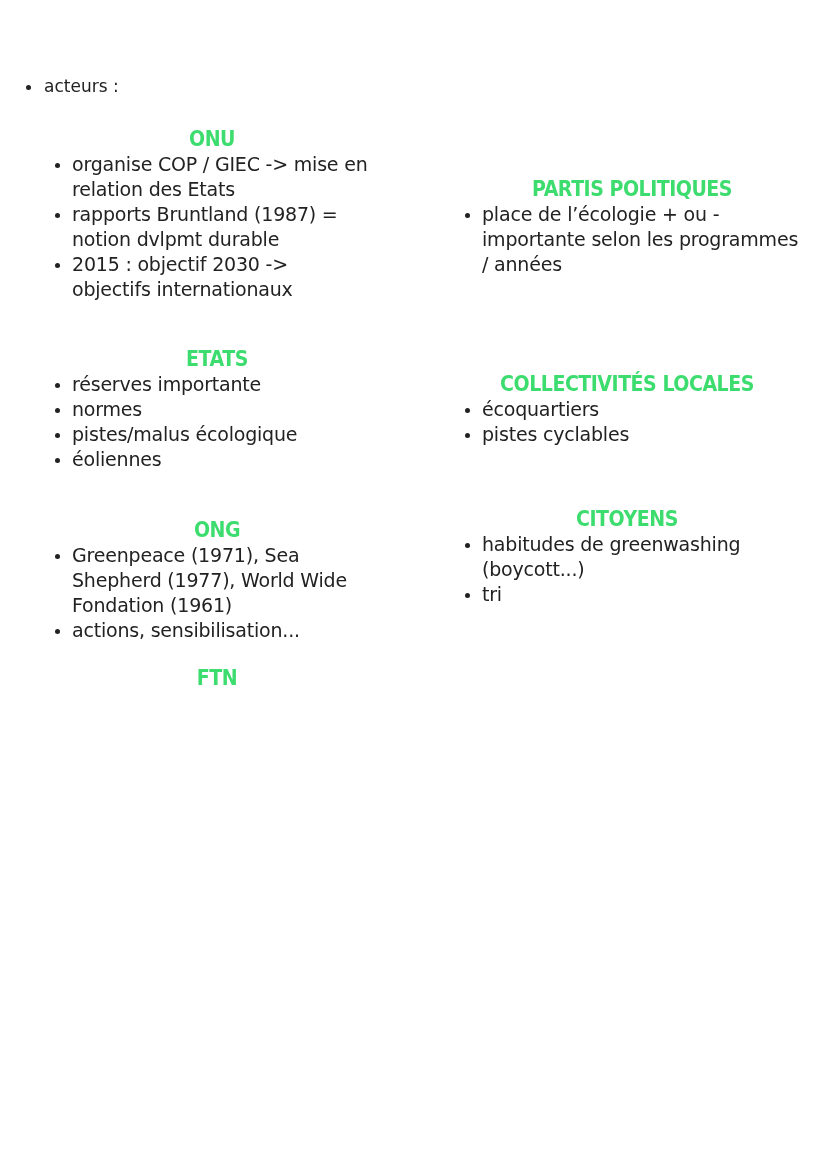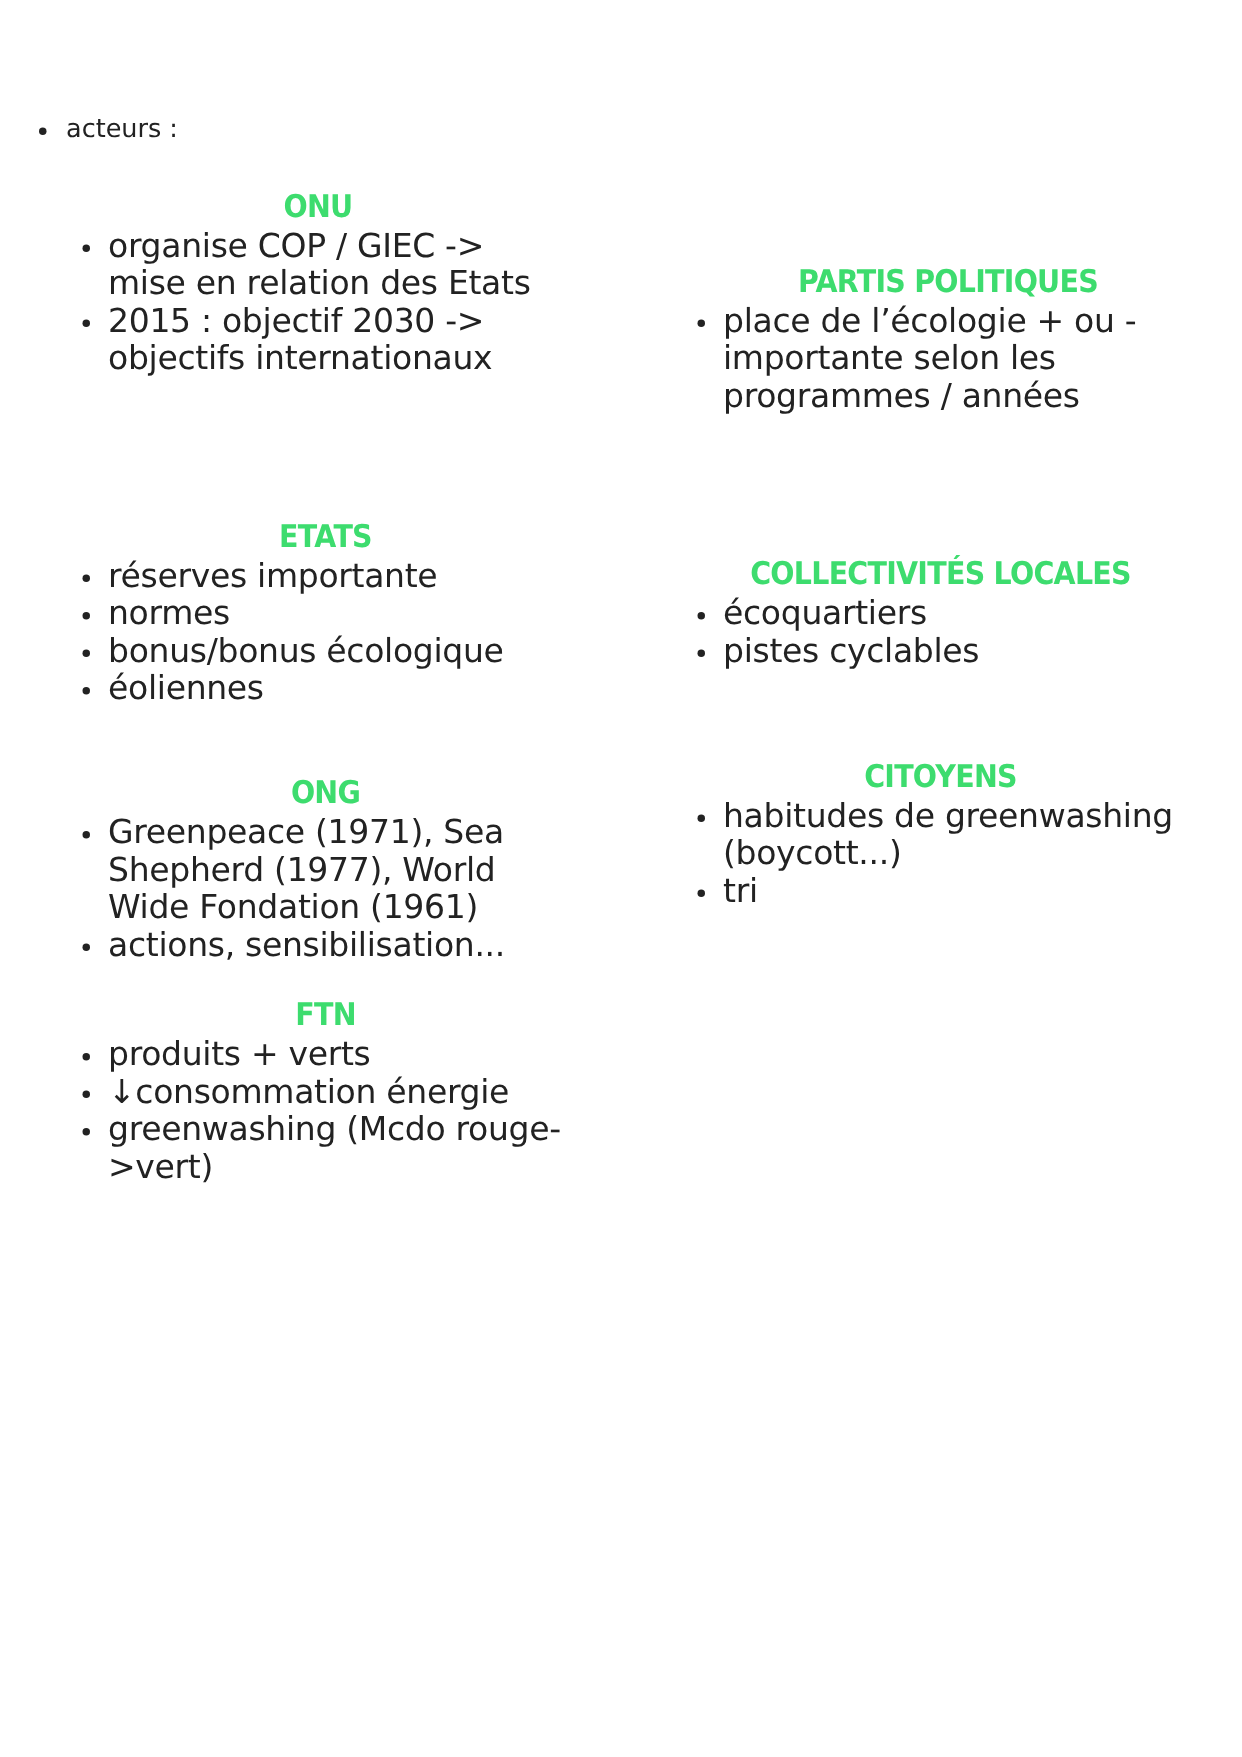--- a/index.html
+++ b/index.html
@@ -5,49 +5,50 @@
   html, body { margin:0; padding:0; background:#ffffff; }
   body { width:828px; height:1171px; position:relative; overflow:hidden;
          font-family:"DejaVu Sans", sans-serif; color:#222222; }
   .top { position:absolute; left:24px; top:74px; font-size:17px; }
   .bullet { position:relative; padding-left:20px; line-height:25px; font-size:17px; }
   .bullet::before { content:""; position:absolute; left:2px; top:11px; width:5px; height:5px; border-radius:50%; background:#222; }
   .section { position:absolute; width:360px; }
   .heading { text-align:center; color:#3ddc6e; font-family:"DejaVu Sans", sans-serif; font-weight:bold;
              font-size:19px; letter-spacing:-0.5px; line-height:28px; transform:scaleY(1.1); }
   .items { margin:0; padding:0; list-style:none; }
-  .items li { position:relative; padding-left:20px; line-height:25px; font-size:22px; color:#222; letter-spacing:-0.2px; }
+  .items li { position:relative; padding-left:20px; line-height:25px; font-size:19px; color:#222; letter-spacing:-0.2px; }
   .items li::before { content:""; position:absolute; left:3px; top:11px; width:5px; height:5px; border-radius:50%; background:#222; }
 </style>
 </head>
 <body>
 
 <div class="top bullet"><span>acteurs :</span></div>
 
 <div class="section" style="left:52px; top:124px; width:320px;">
   <div class="heading">ONU</div>
   <ul class="items">
     <li>organise COP / GIEC -&gt; mise en relation des Etats</li>
+    <li>rapports Bruntland (1987) = notion dvlpmt durable</li>
     <li>2015 : objectif 2030 -&gt; objectifs internationaux</li>
   </ul>
 </div>
 
 <div class="section" style="left:462px; top:174px; width:340px;">
   <div class="heading">PARTIS POLITIQUES</div>
   <ul class="items">
     <li>place de l’écologie + ou - importante selon les programmes / années</li>
   </ul>
 </div>
 
 <div class="section" style="left:52px; top:344px; width:330px;">
   <div class="heading">ETATS</div>
   <ul class="items">
     <li>réserves importante</li>
     <li>normes</li>
-    <li>bonus/bonus écologique</li>
+    <li>pistes/malus écologique</li>
     <li>éoliennes</li>
   </ul>
 </div>
 
 <div class="section" style="left:462px; top:369px; width:330px;">
   <div class="heading">COLLECTIVITÉS LOCALES</div>
   <ul class="items">
     <li>écoquartiers</li>
     <li>pistes cyclables</li>
   </ul>
@@ -64,18 +65,13 @@
 <div class="section" style="left:462px; top:504px; width:330px;">
   <div class="heading">CITOYENS</div>
   <ul class="items">
     <li>habitudes de greenwashing (boycott...)</li>
     <li>tri</li>
   </ul>
 </div>
 
 <div class="section" style="left:52px; top:663px; width:330px;">
   <div class="heading">FTN</div>
-  <ul class="items">
-    <li>produits + verts</li>
-    <li>↓consommation énergie</li>
-    <li>greenwashing (Mcdo rouge-&gt;vert)</li>
-  </ul>
 </div>
 
 </body></html>

